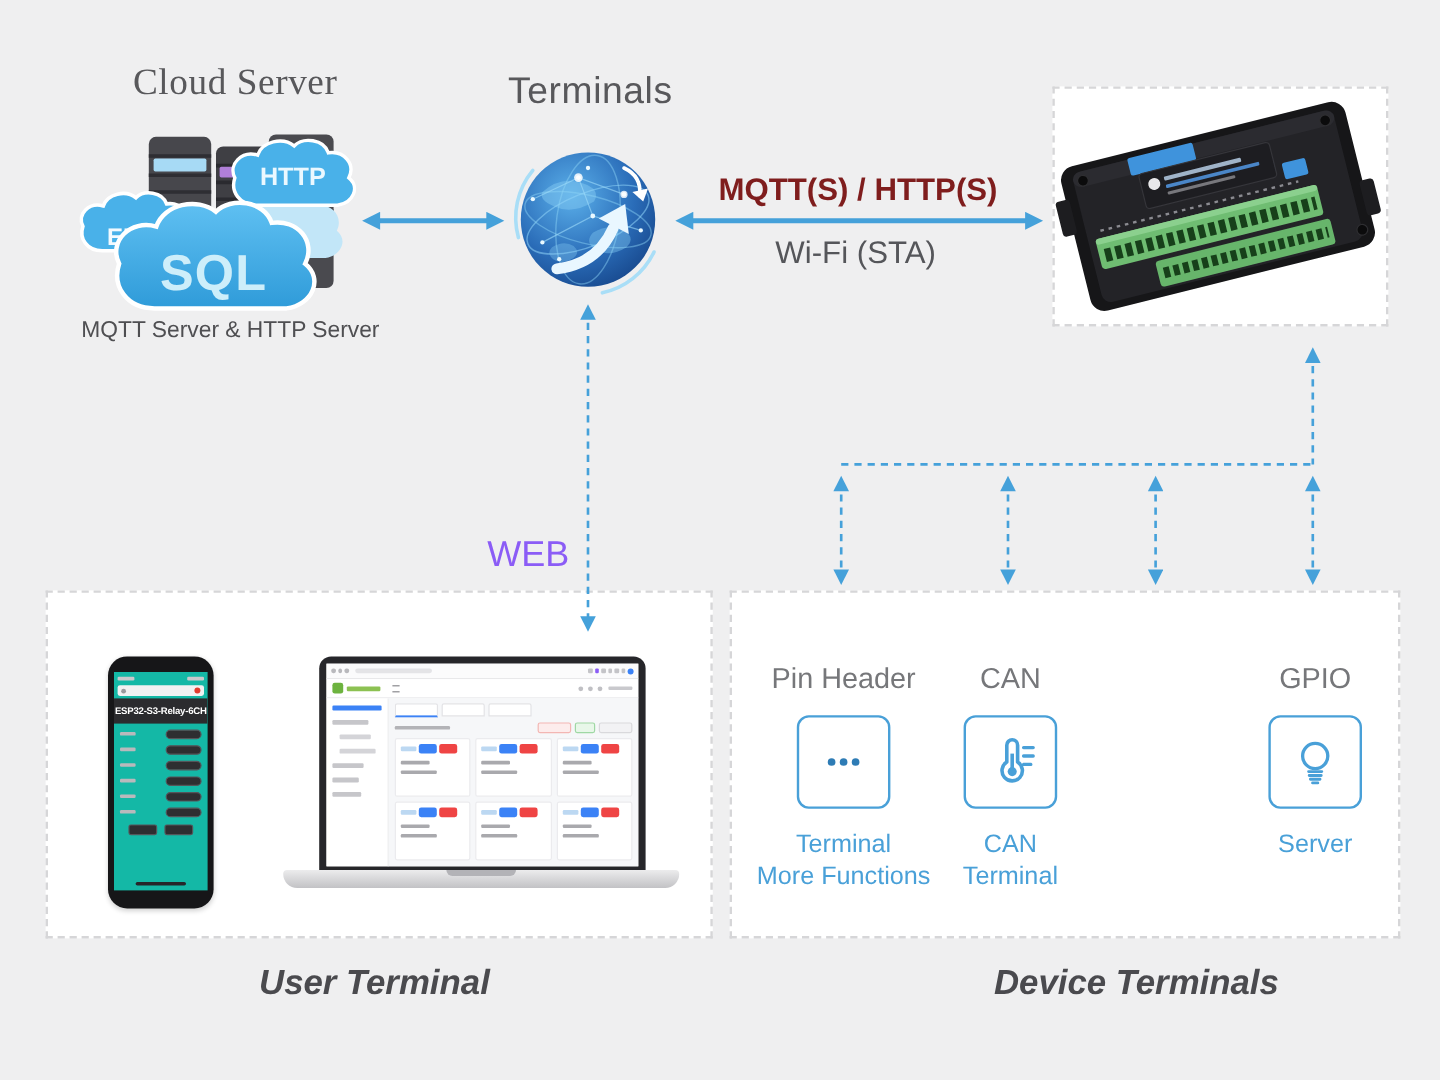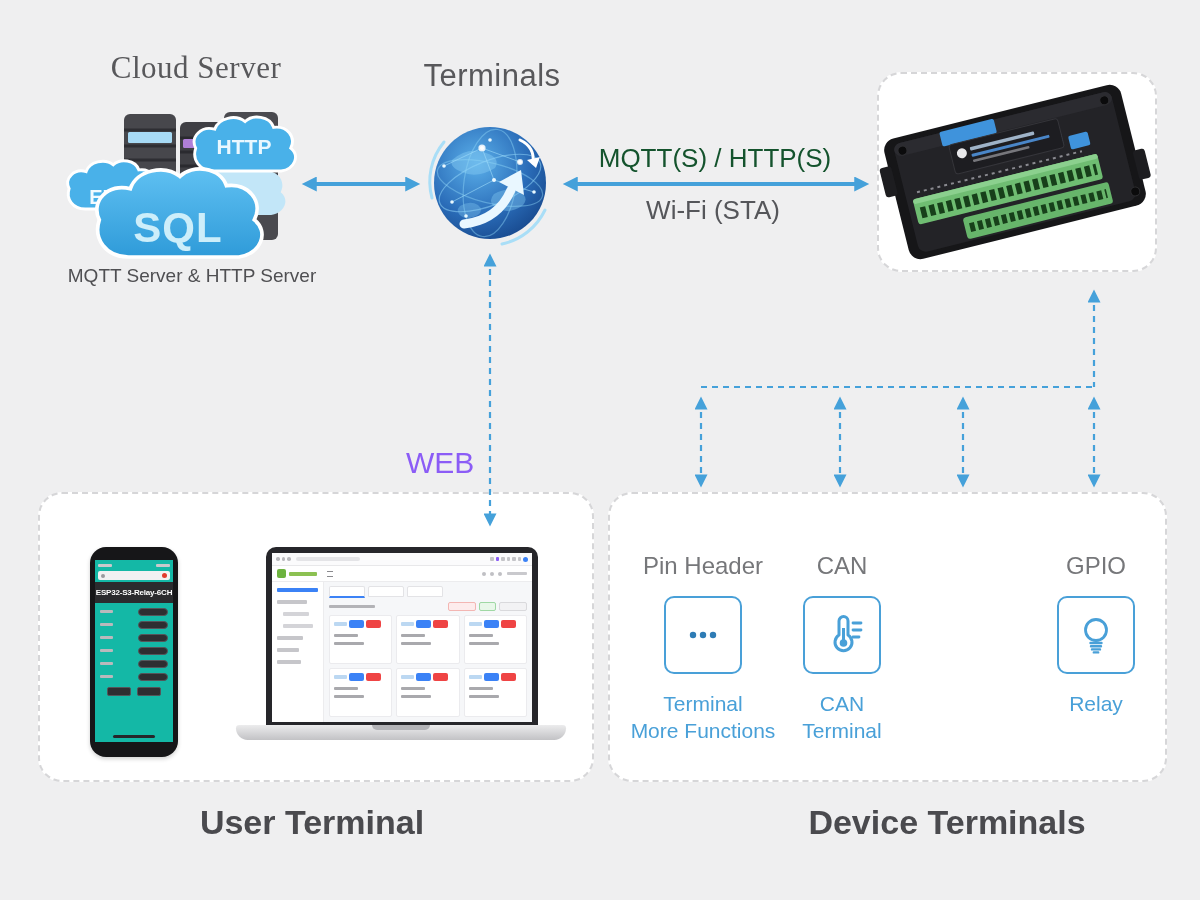--- a/index.html
+++ b/index.html
@@ -1,31 +1,31 @@
 <!DOCTYPE html>
 <html><head>
 <meta charset="utf-8">
 <style>
   html,body{margin:0;padding:0;background:#efeff0;}
   .canvas{position:relative;width:1200px;height:900px;background:#efeff0;overflow:hidden;
           font-family:"Liberation Sans",sans-serif;}
   .abs{position:absolute;}
   .overlay{position:absolute;left:0;top:0;width:1200px;height:900px;z-index:6;pointer-events:none;}
-  .box{position:absolute;background:#fff;border:2px dashed #d6d6d8;border-radius:24px;z-index:1;}
+  .box{position:absolute;background:#fff;border:2px dashed #d6d6d8;border-radius:0;z-index:1;}
   .big-title{position:absolute;color:#58585b;font-size:31px;font-weight:500;letter-spacing:.5px;
              transform:translateX(-50%);white-space:nowrap;z-index:3;}
   .sub-caption{position:absolute;color:#4f4f52;font-size:19px;transform:translateX(-50%);
                white-space:nowrap;z-index:3;}
-  .conn-blue{position:absolute;color:#14532d;font-size:26px;font-weight:400;transform:translateX(-50%);
+  .conn-blue{position:absolute;color:#7f1d1d;font-size:26px;font-weight:700;transform:translateX(-50%);
              white-space:nowrap;z-index:7;}
   .conn-gray{position:absolute;color:#55565a;font-size:26px;font-weight:500;transform:translateX(-50%);
              white-space:nowrap;z-index:7;}
   .web-label{position:absolute;color:#8b5cf6;font-size:30px;font-weight:500;z-index:7;}
-  .section-label{position:absolute;color:#4a4a4e;font-size:34px;font-weight:600;transform:translateX(-50%);
-                 white-space:nowrap;z-index:3;}
+  .section-label{position:absolute;color:#4a4a4e;font-size:29px;font-weight:600;transform:translateX(-50%);
+                 white-space:nowrap;z-index:3;font-style:italic;}
   
   .dt-col{position:absolute;width:170px;transform:translateX(-50%);text-align:center;}
   .dt-header{color:#76777a;font-size:24px;font-weight:500;white-space:nowrap;}
   .dt-iconbox{width:74px;height:74px;margin:16px auto 0 auto;border:2px solid #49a0d8;border-radius:10px;
               background:#fff;display:flex;align-items:center;justify-content:center;}
   .dt-cap{margin-top:16px;color:#49a0d8;font-size:21px;line-height:1.3;font-weight:500;}
   
   .phone{position:absolute;left:50px;top:53px;width:88px;height:210px;background:#161618;
          border-radius:16px;z-index:2;box-shadow:0 2px 4px rgba(0,0,0,.18);}
   .ph-screen{position:absolute;left:5px;right:5px;top:13px;bottom:15px;background:#14b8a6;overflow:hidden;}
@@ -417,21 +417,21 @@
 
     <div class="dt-col" style="left:486px;top:58px;">
       <div class="dt-header">GPIO</div>
       <div class="dt-iconbox">
         <svg width="44" height="44" viewBox="0 0 44 44">
           <circle cx="22" cy="17" r="10.5" fill="none" stroke="#49a0d8" stroke-width="2.8"></circle>
           <path d="M16.5 30 H27.5 M17 33.2 H27 M18 36.4 H26 M19.8 39.4 H24.2" stroke="#49a0d8" stroke-width="2.4" stroke-linecap="round"></path>
         </svg>
       </div>
       <div class="dt-cap">
-        <div>Relay</div>
+        <div>Server</div>
       </div>
     </div>
   </div>
 
   <div class="section-label" style="left:312px;top:803px;">User Terminal</div>
   <div class="section-label" style="left:947px;top:803px;">Device Terminals</div>
 
 </div>
 
 </body></html>

